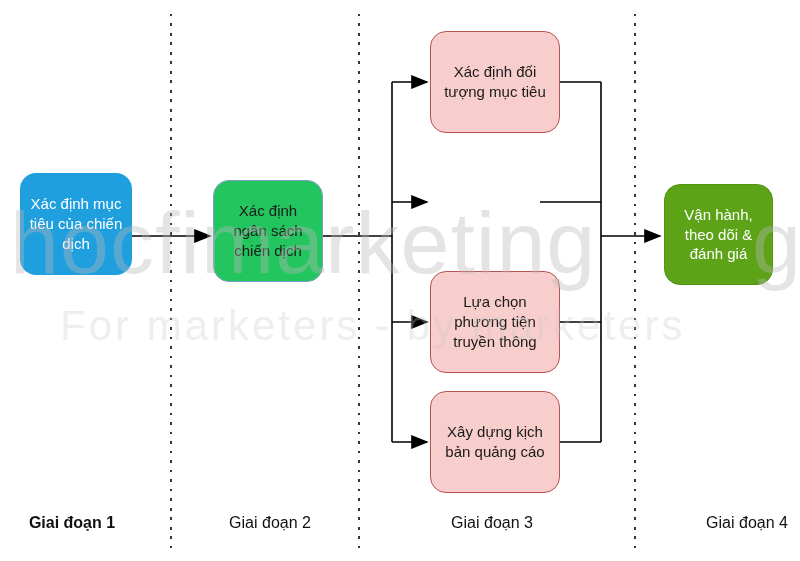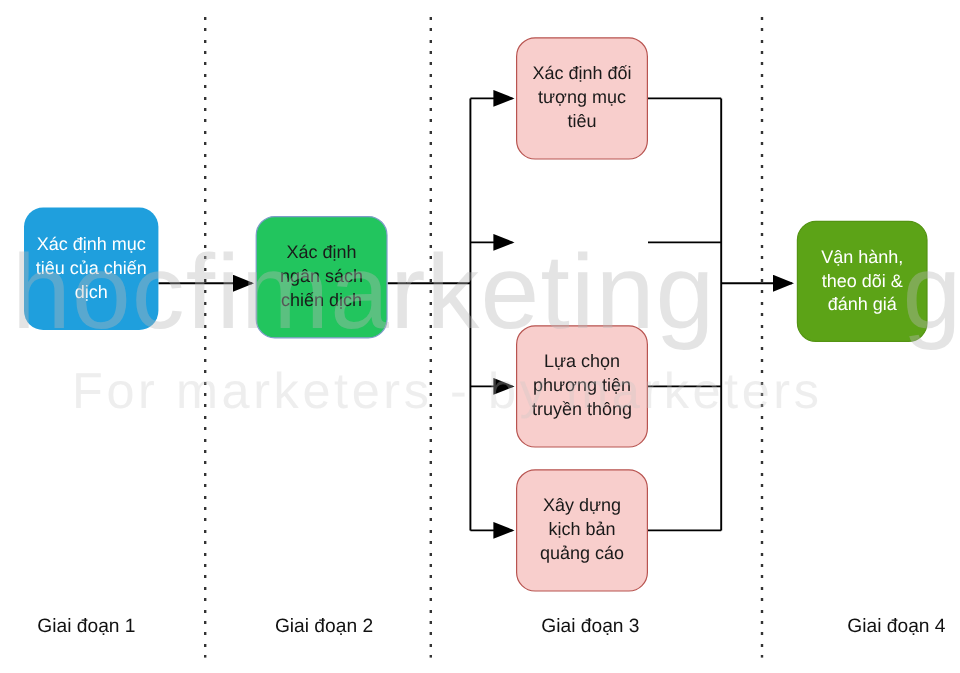--- a/index.html
+++ b/index.html
@@ -49,21 +49,21 @@
   }
   .node-goal {
     left: 20px; top: 173px; width: 112px; height: 102px;
     background: #1F9FDD; color: #ffffff;
   }
   .node-budget {
     left: 213px; top: 180px; width: 110px; height: 102px;
     background: #22c55e; border: 1px solid #7E9CC9; color: #1a1a1a;
   }
   .node-pink {
-    left: 430px; width: 110px; height: 102px;
+    left: 430px; width: 130px; height: 102px;
     background: #F8CECC; border: 1px solid #B85450; color: #1a1a1a;
   }
   .node-audience { top: 31px; }
   .node-message  { top: 151px; }
   .node-media    { top: 271px; justify-content: flex-end; }
   .node-script   { top: 391px; }
   .node-operate {
     left: 664px; top: 184px; width: 109px; height: 101px;
     background: #5CA317; border: 1px solid #549413; color: #ffffff;
   }
@@ -71,21 +71,21 @@
   
   .phase-label {
     position: absolute;
     top: 514px;
     transform: translateX(-50%);
     font-size: 16px;
     color: #111111;
     white-space: nowrap;
     z-index: 2;
   }
-  .phase-label-1 { left: 72px; }
+  .phase-label-1 { left: 72px; font-weight: bold; }
   .phase-label-2 { left: 270px; }
   .phase-label-3 { left: 492px; }
   .phase-label-4 { left: 727px; margin-left: 20px; }
 
   
   .wm {
     position: absolute;
     white-space: nowrap;
     pointer-events: none;
     z-index: 5;

